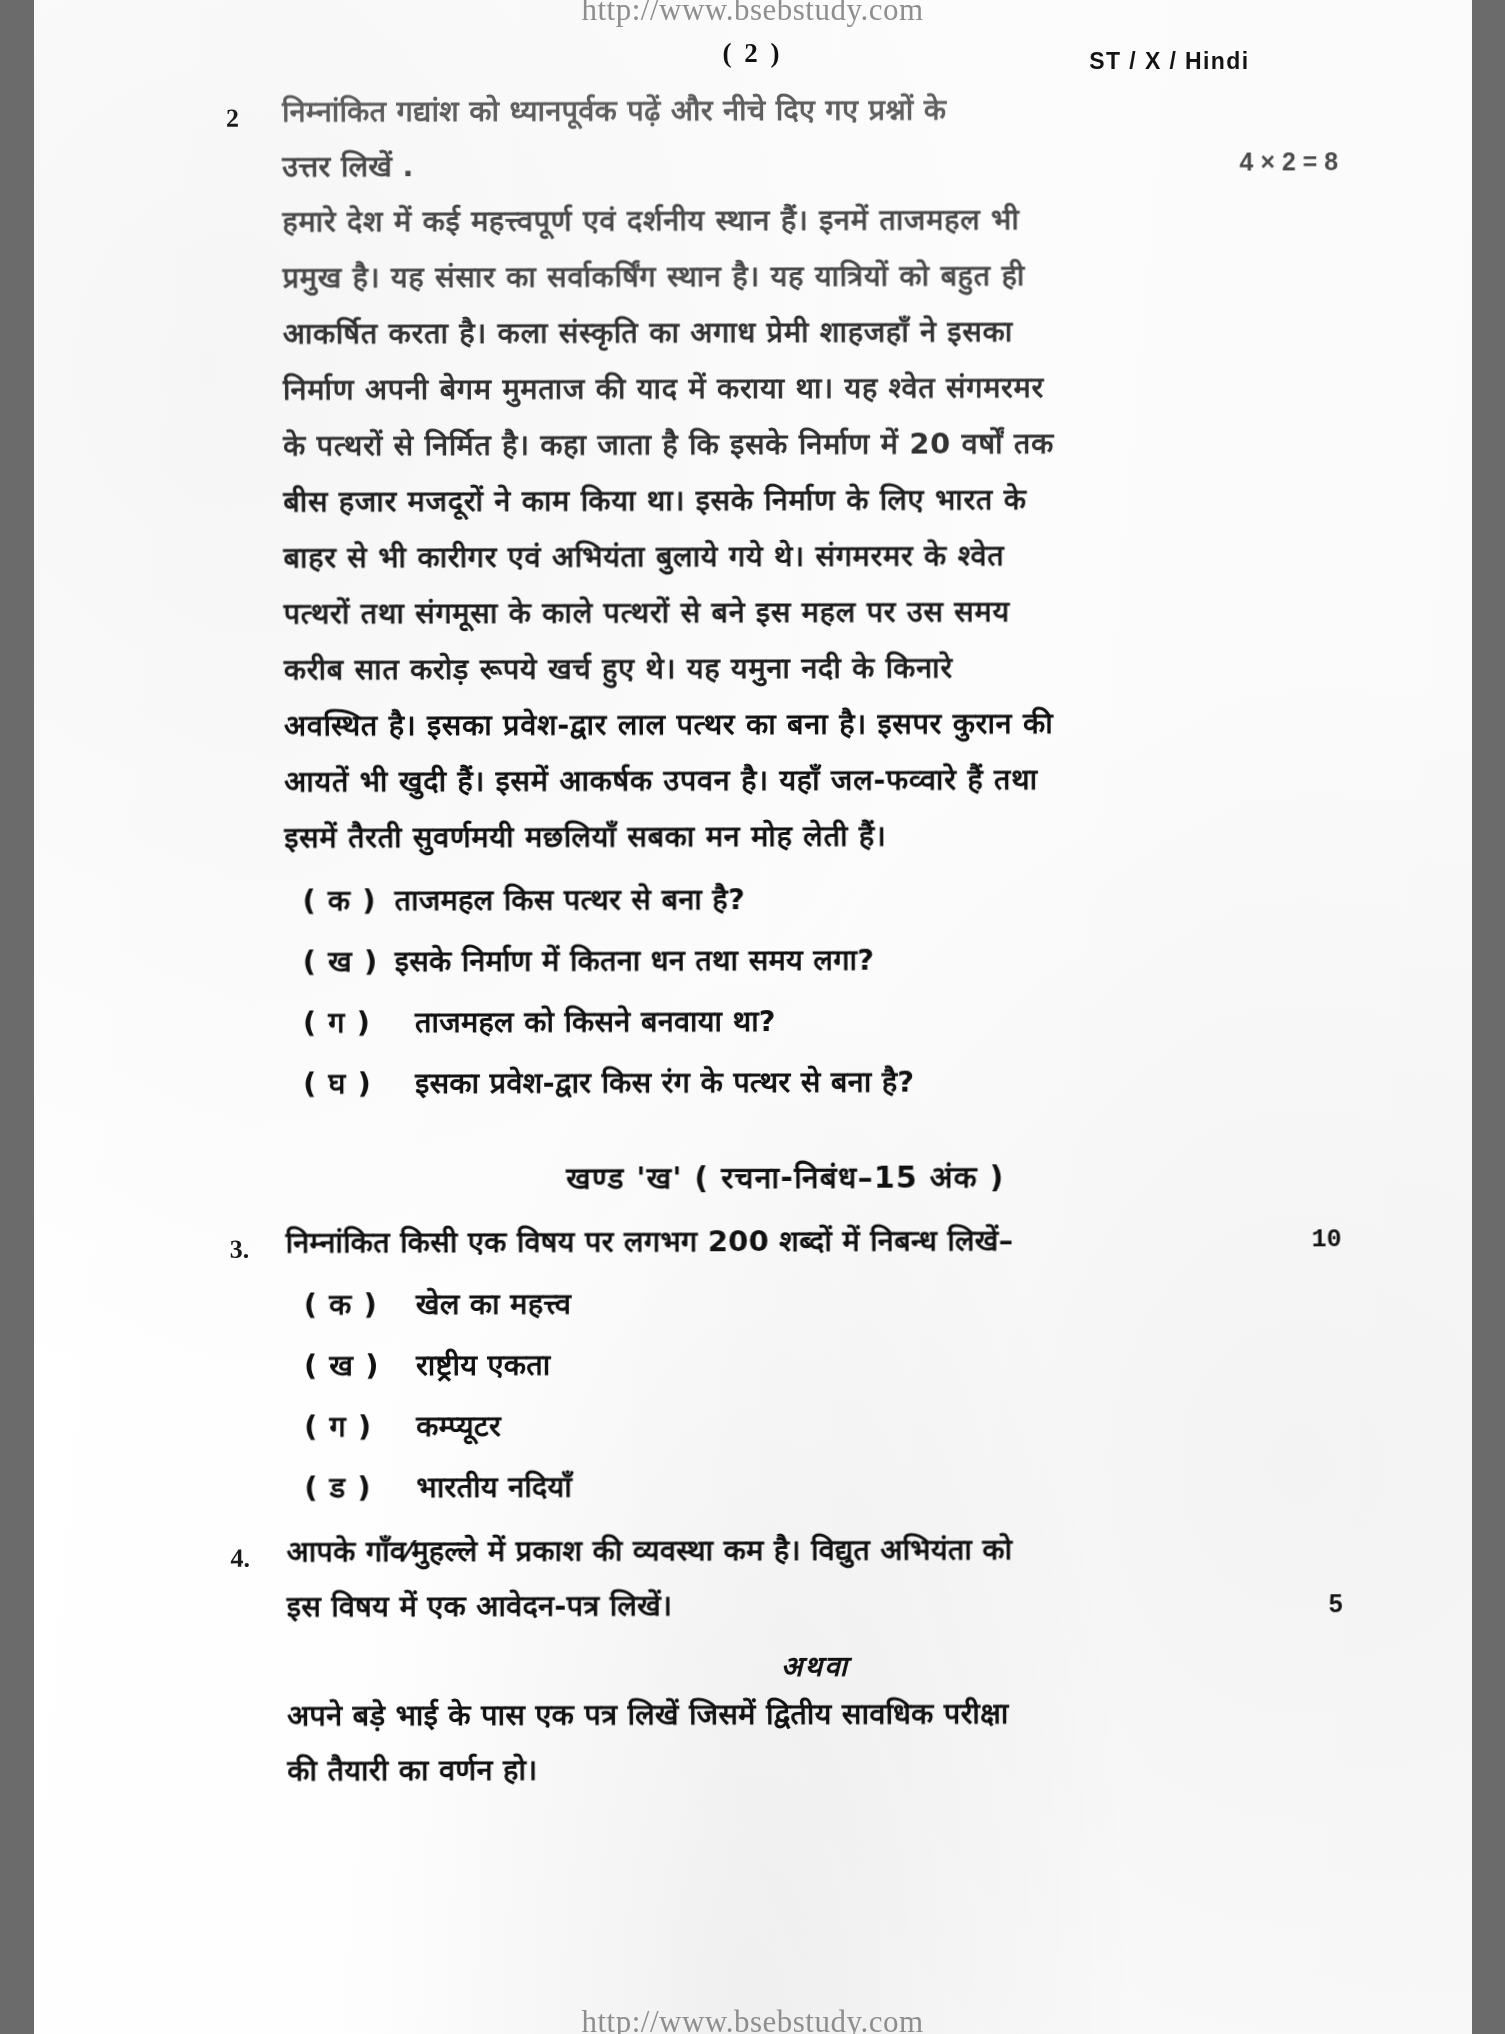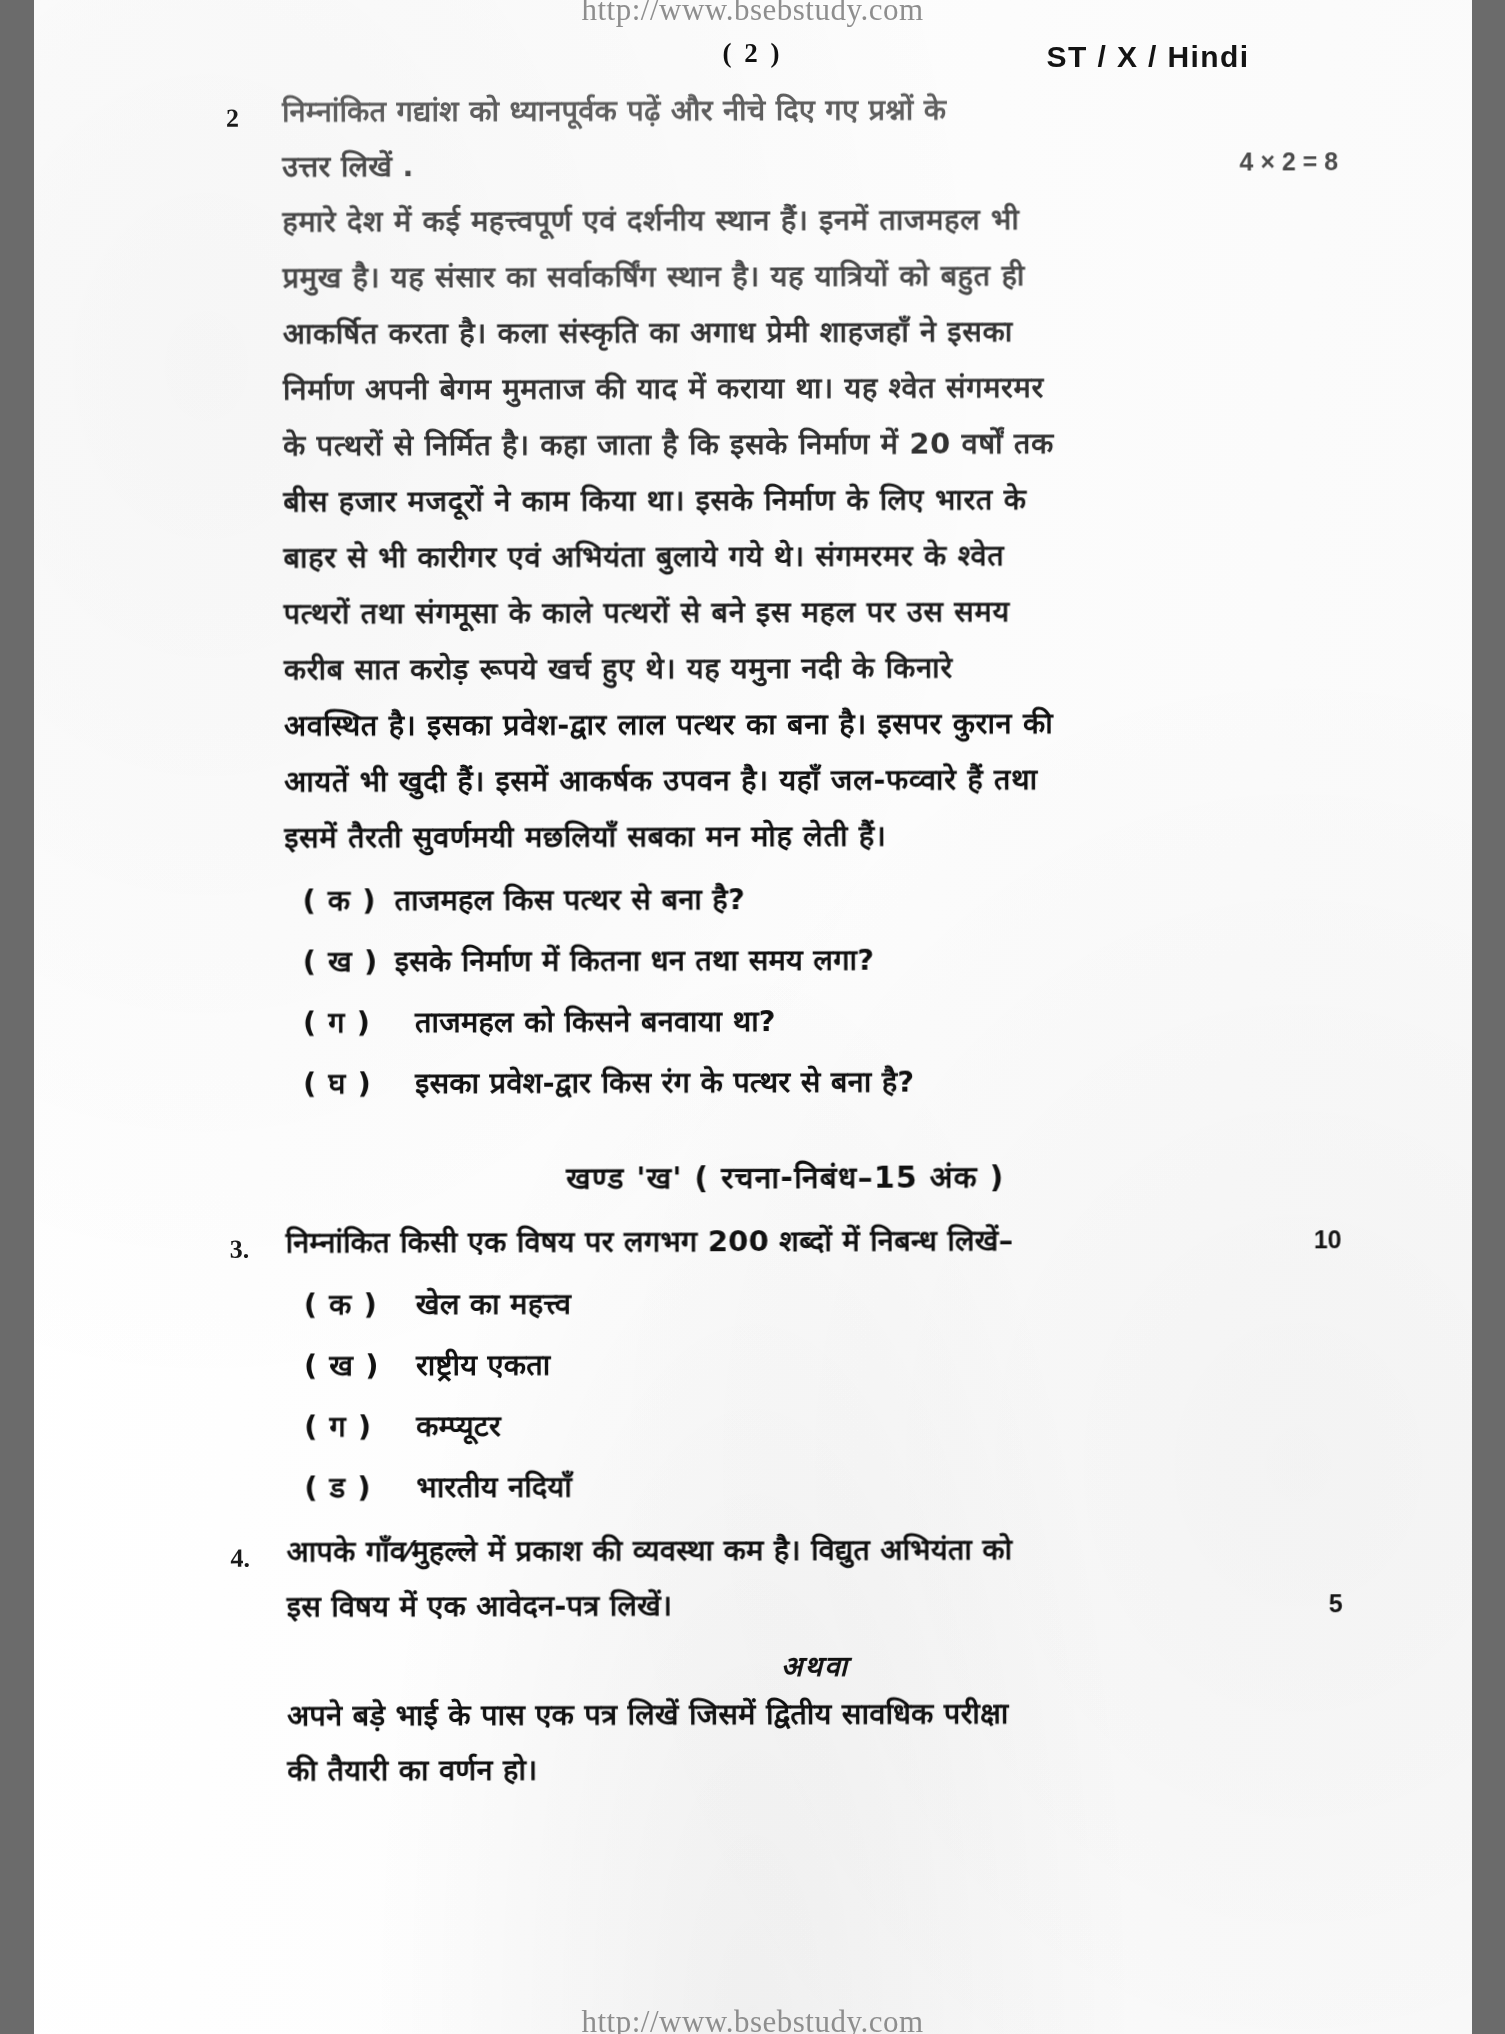--- a/index.html
+++ b/index.html
@@ -55,24 +55,24 @@
     text-align: center;
     font-family: "Liberation Serif", serif;
     font-weight: bold;
     font-size: 27px;
     letter-spacing: 3px;
     color: #111;
   }
   .papercode {
     position: absolute;
     right: 222px;
-    top: 2px;
+    top: 10px;
     font-family: "Liberation Sans", sans-serif;
     font-weight: bold;
-    font-size: 30px;
+    font-size: 23px;
     letter-spacing: 1.4px;
     color: #141414;
     filter: blur(0.25px);
     text-align: center;
   }
 
   
   .body {
     position: absolute;
     top: 96px;
@@ -237,21 +237,21 @@
       </div>
     </div>
 
     <div class="section-head dev crisp">खण्ड  'ख'  ( रचना-निबंध–15  अंक )</div>
 
     <div class="qrow">
       <div class="qnum">3.</div>
       <div class="qbody">
         <div style="position:relative;">
           <div class="line dev crisp" style="font-size:29px;">निम्नांकित किसी एक विषय पर लगभग 200 शब्दों में निबन्ध लिखें–</div>
-          <div class="marks crisp" style="top:0;">10</div>
+          <div class="marks crisp" style="top:0;font-family:Liberation Mono, monospace;">10</div>
         </div>
 
         <div class="indent-sub">
           <div class="sub dev crisp wide">
             <div class="mark">( क )</div>
             <div class="txt">खेल का महत्त्व</div>
           </div>
           <div class="sub dev crisp wide">
             <div class="mark">( ख )</div>
             <div class="txt">राष्ट्रीय एकता</div>

